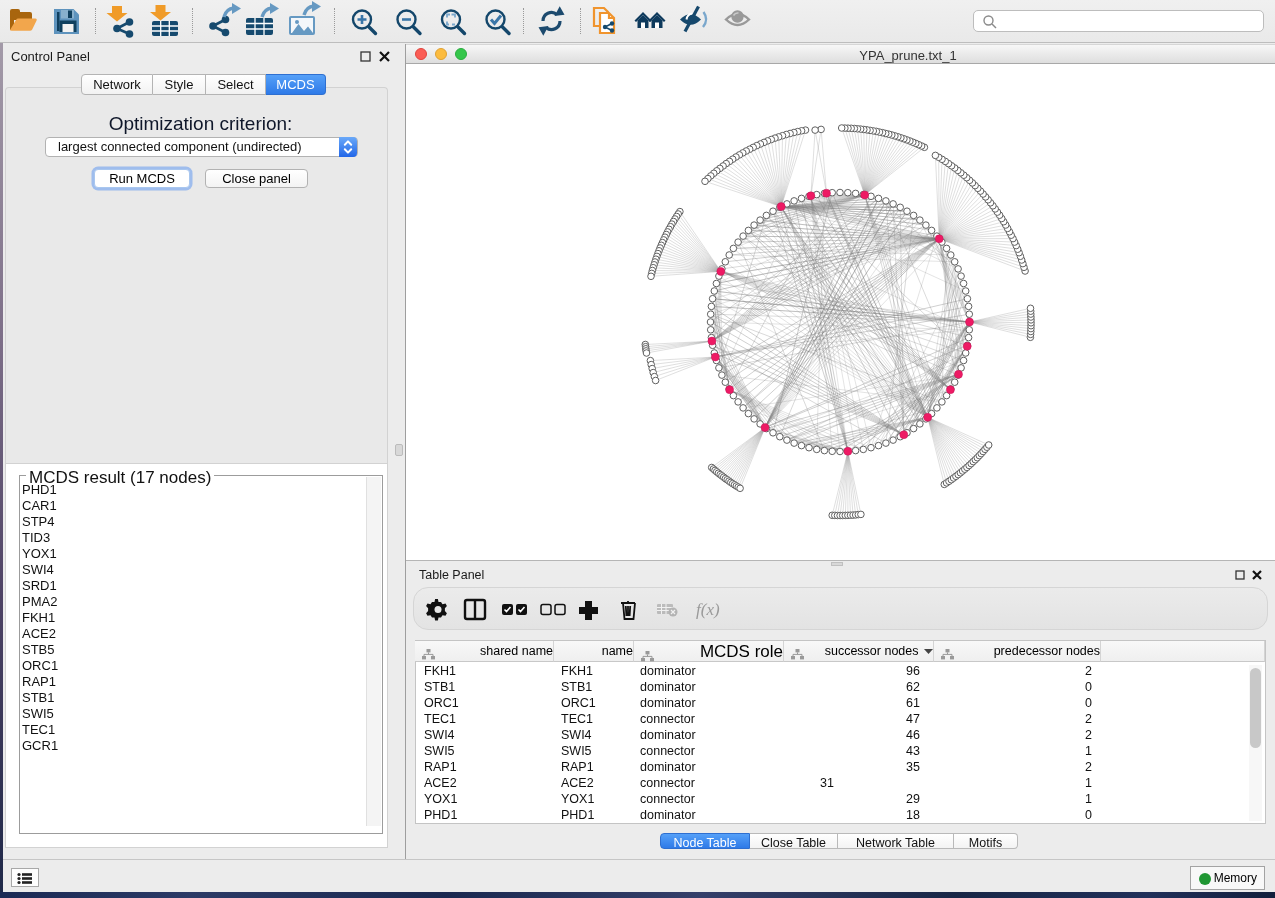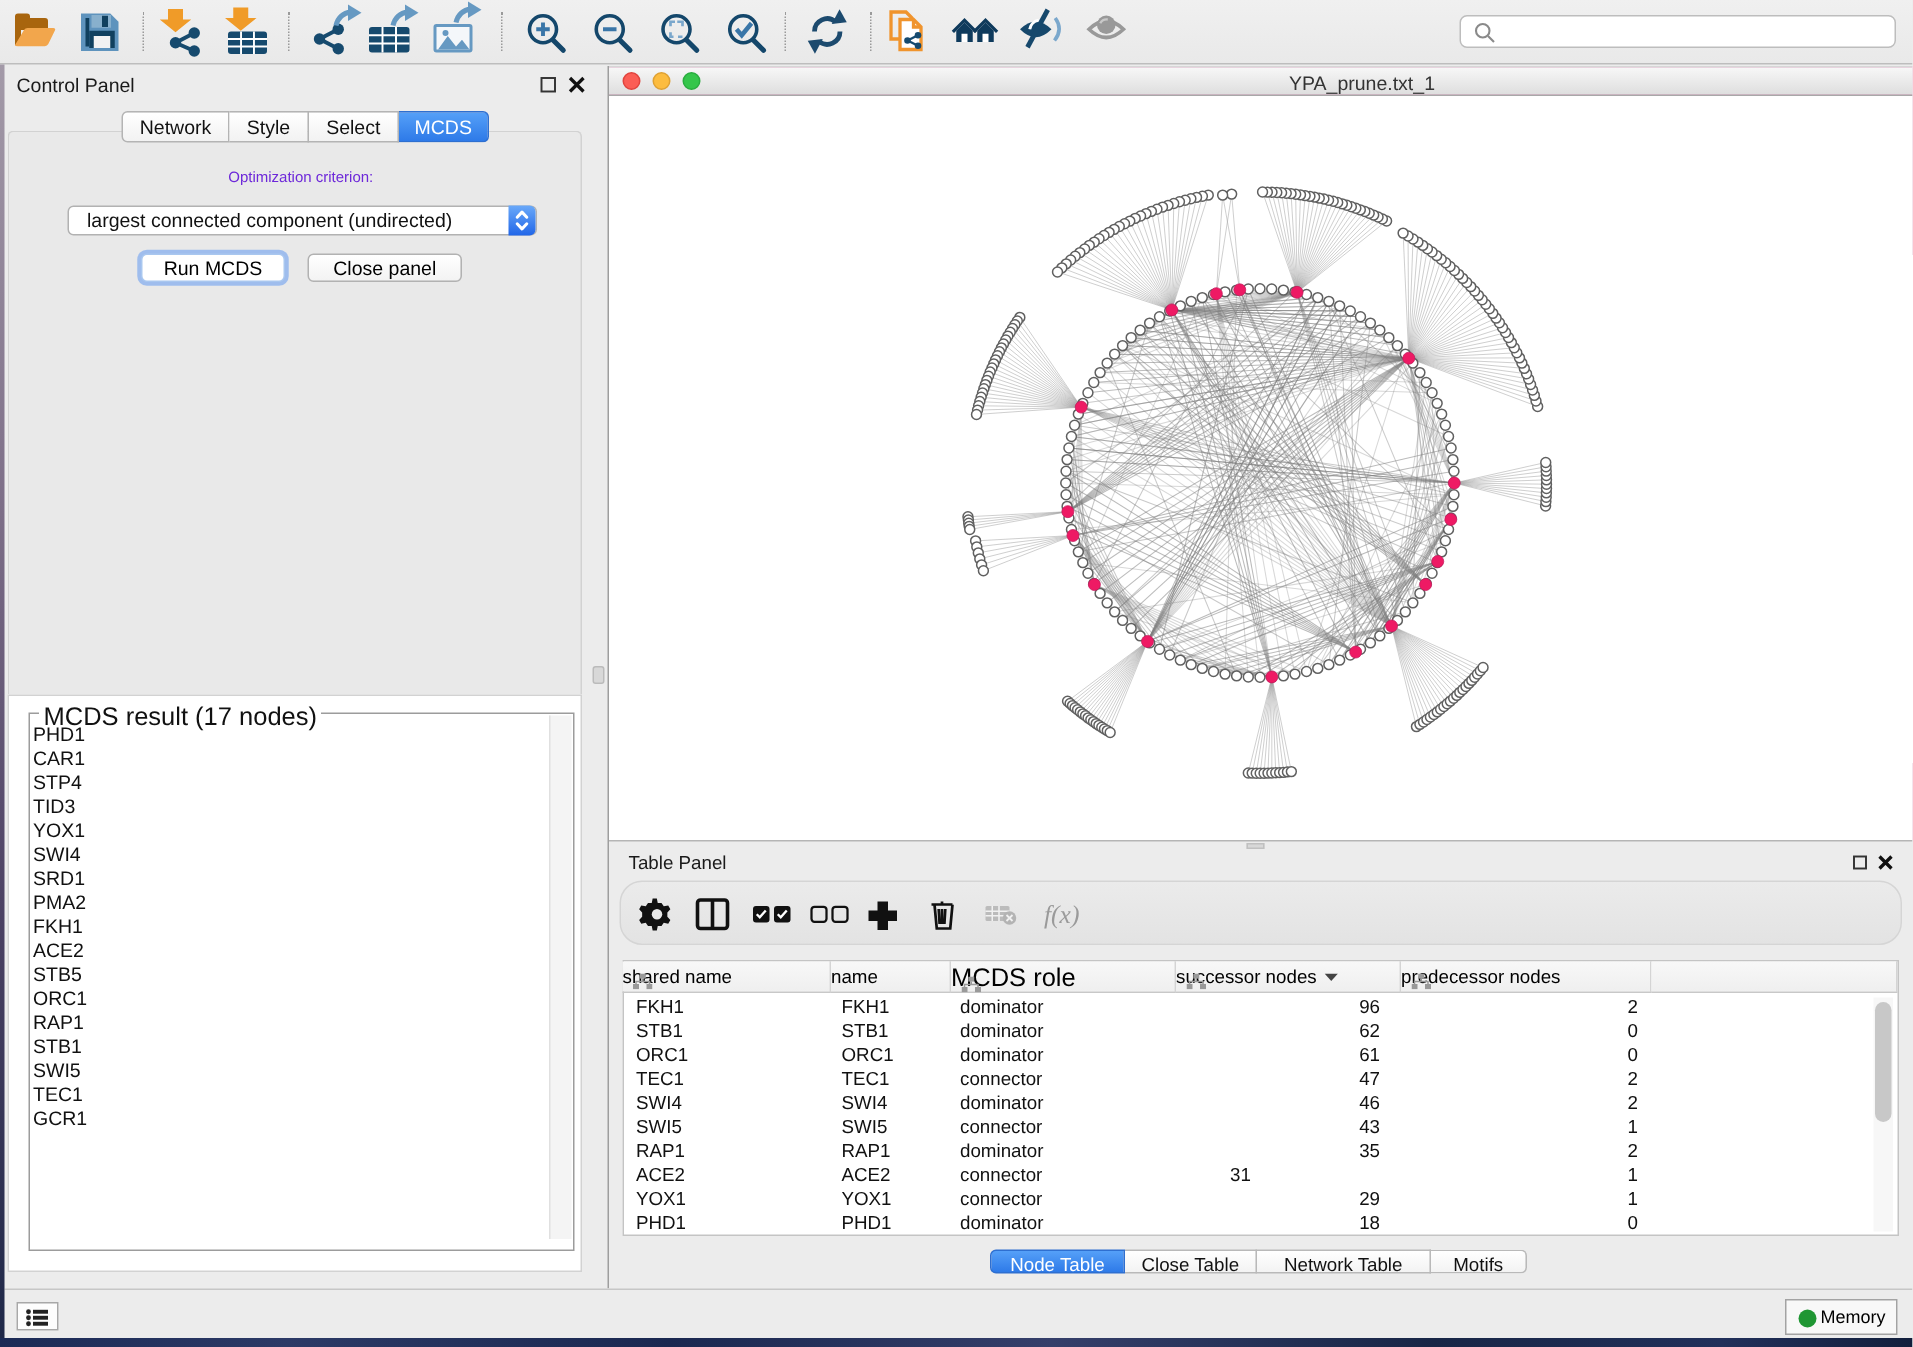--- a/index.html
+++ b/index.html
@@ -5,45 +5,45 @@
 
 #toolbar {position:absolute;left:0;top:0;width:1275px;height:43px;background:linear-gradient(#f0f0f0,#e9e9e9);border-bottom:1px solid #bdbdbd}
 .sep {position:absolute;top:8px;height:26px;width:0;border-left:1px dotted #9a9a9a}
 #searchbox {position:absolute;left:973px;top:10px;width:291px;height:22px;background:#fff;border:1px solid #bdbdbd;border-radius:5px}
 
 #cpanel {position:absolute;left:3px;top:44px;width:389px;height:815px;background:#ececec}
 #cpheader {position:absolute;left:11px;top:49px;font-size:13px;color:#1a1a1a}
 .tab {position:absolute;top:74px;height:21px;border:1px solid #b4b4b4;background:linear-gradient(#fff,#f2f2f2);font-size:13px;font-weight:400;text-align:center;line-height:20px;color:#111}
 .tabsel {background:linear-gradient(#55a0f8,#2e7ae8);color:#fff;border-color:#2e6fd0}
 #innerpanel {position:absolute;left:5px;top:87px;width:383px;height:376px;background:#e9e9e9;border:1px solid #d2d2d2;border-radius:4px;border-bottom:none;border-bottom-left-radius:0;border-bottom-right-radius:0}
-#optlabel {position:absolute;left:6px;top:113px;width:389px;text-align:center;font-size:10px;color:#6d28d9}
+#optlabel {position:absolute;left:6px;top:113px;width:389px;text-align:center;font-size:19px;color:#0f172a}
 #dropdown {position:absolute;left:45px;top:137px;width:313px;height:20px;background:#fff;border:1px solid #b2b2b2;border-radius:4px;font-size:13px;line-height:18px;color:#111;padding-left:12px}
 #ddcap {position:absolute;right:0px;top:-1px;width:18px;height:20px;border-radius:0 4px 4px 0;background:linear-gradient(#6aa9f9,#2166e8);}
 #btnrun {position:absolute;left:94px;top:169px;width:96px;height:19px;background:#fff;border:1px solid #a9c7ef;border-radius:4px;box-shadow:0 0 0 2.5px rgba(110,160,240,.6);font-size:13px;text-align:center;line-height:17px}
 #btnclose {position:absolute;left:205px;top:169px;width:103px;height:19px;background:linear-gradient(#fff,#f3f3f3);border:1px solid #b2b2b2;border-radius:4px;font-size:13px;text-align:center;line-height:17px}
 #whitebox {position:absolute;left:5px;top:463px;width:383px;height:385px;background:#fff;border:1px solid #d2d2d2}
 #fieldset {position:absolute;left:19px;top:475px;width:364px;height:359px;border:1px solid #9c9c9c}
 #legend {position:absolute;left:6px;top:-8px;background:#fff;font-size:17px;padding:0 3px;color:#111}
 #mlist {position:absolute;left:2px;top:6px;font-size:13px;color:#111;line-height:16px}
 #mscroll {position:absolute;right:1px;top:1px;width:15px;height:349px;background:#f4f4f4;border-left:1px solid #e0e0e0}
 
 #vsplit {position:absolute;left:392px;top:44px;width:14px;height:815px;background:#ececec;border-right:1px solid #9e9e9e}
 #vhandle {position:absolute;left:3px;top:400px;width:8px;height:12px;background:#d8d8d8;border:1px solid #bbb;border-radius:2px}
 
-#viewwin {position:absolute;left:406px;top:44px;width:869px;height:516px;background:#f9a8d4}
+#viewwin {position:absolute;left:406px;top:44px;width:869px;height:516px;background:#404040}
 #viewtitle {position:absolute;left:0;top:0;width:869px;height:20px;background:linear-gradient(#f7f7f7,#dedede);border-bottom:1px solid #a8a8a8;border-top:1px solid #d6d6d6}
 .tl {position:absolute;top:2.5px;width:12px;height:12px;border-radius:50%}
 #vtext {position:absolute;left:402px;top:3px;width:200px;text-align:center;font-size:13px;color:#333}
 #graph {position:absolute;left:0;top:20px;width:869px;height:496px;background:#fff}
 
 #tpanel {position:absolute;left:406px;top:560px;width:869px;height:299px;background:#ececec;border-top:1px solid #b5b5b5}
 #tpheader {position:absolute;left:13px;top:7px;font-size:12.5px;color:#1a1a1a}
 #ttoolbar {position:absolute;left:7px;top:26px;width:855px;height:43px;background:linear-gradient(#ebebeb,#e3e3e3);border:1px solid #d5d5d5;border-radius:15px}
 #ttable {position:absolute;left:415px;top:640px;width:851px;height:184px;background:#fff;border:1px solid #c4c4c4}
-.hcell {position:absolute;top:0;height:21px;border-right:1px solid #d4d4d4;text-align:left;line-height:21px}
+.hcell {position:absolute;top:0;height:21px;border-right:1px solid #d4d4d4;text-align:right;line-height:21px}
 .trow {position:absolute;left:0;width:1275px;height:16px;font-size:12.5px;color:#111}
 .trow span {position:absolute;top:0;line-height:16px}
 #tscroll {position:absolute;right:2px;top:23px;width:14px;height:164px;background:#fafafa}
 #tthumb {position:absolute;left:1px;top:3px;width:11px;height:80px;background:#c8c8c8;border-radius:6px}
 .btab {position:absolute;top:833px;height:16px;border:1px solid #b9b9b9;background:linear-gradient(#fff,#f3f3f3);font-size:12.5px;text-align:center;line-height:19px;color:#111}
 
 #statusbar {position:absolute;left:3px;top:859px;width:1272px;height:33px;background:#ececec;border-top:1px solid #c6c6c6}
 #lbtn {position:absolute;left:8px;top:8px;width:28px;height:19px;background:#fdfdfd;border:1px solid #a8a8a8;text-align:center}
 #membtn {position:absolute;right:10px;top:6px;width:75px;height:24px;background:#f8f8f8;border:1px solid #a3a3a3;font-size:12px;line-height:22px;text-align:right;padding-right:7px}
 #memdot {position:absolute;left:8px;top:5.5px;width:12px;height:12px;border-radius:50%;background:#1f9633}

